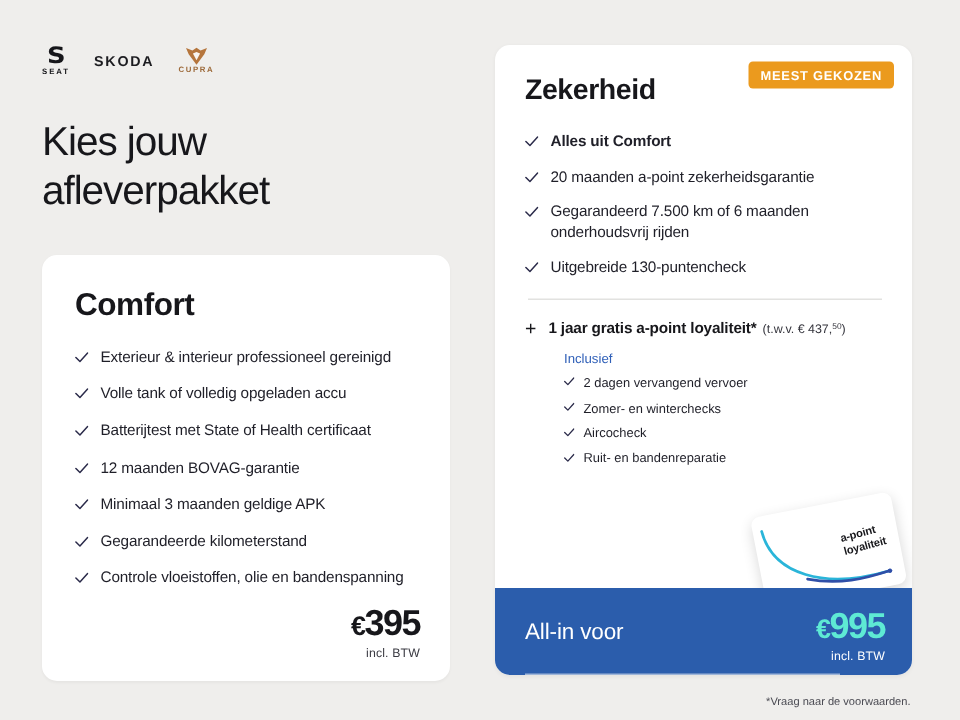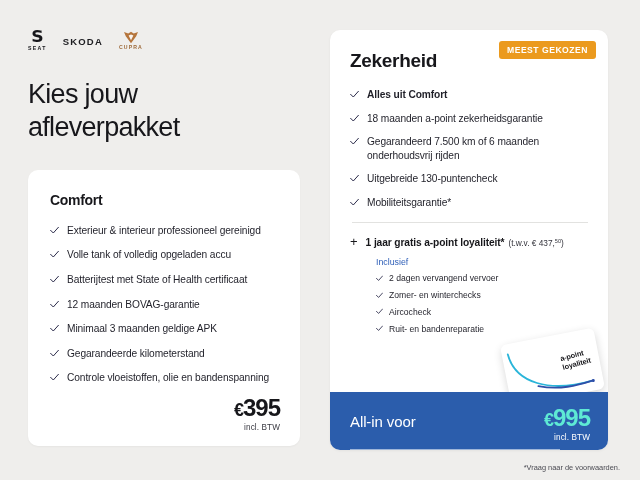--- a/index.html
+++ b/index.html
@@ -92,21 +92,21 @@
     background: #ffffff;
     border-radius: 10px;
     box-sizing: border-box;
     padding: 22px 20px 14px 22px;
     width: 272px;
     min-height: 272px;
     position: relative;
     box-shadow: 0 1px 2px rgba(0,0,0,0.04);
   }
   .card-title {
-    font-size: 14px;
+    font-size: 21px;
     font-weight: bold;
     letter-spacing: -0.3px;
     margin: 0 0 16px 0;
     color: #17171b;
   }
   ul.feature-list {
     list-style: none;
     margin: 0; padding: 0;
   }
   ul.feature-list li {
@@ -301,21 +301,21 @@
     letter-spacing: 0.1px;
   }
   .bf-underline {
     height: 1px;
     background: rgba(255,255,255,0.55);
     width: 210px;
     margin-top: 7px;
   }
   .footnote {
     position: absolute;
-    right: 20px;
+    right: 33px;
     bottom: 8px;
     font-size: 7.4px;
     color: #4a4a52;
     letter-spacing: 0;
   }
 </style>
 </head>
 <body>
 
 <div class="page">
@@ -432,45 +432,37 @@
                 </svg>
             </span>
             <span>Alles uit Comfort</span>
           </li>
           <li>
             <span class="chk">
               <svg width="9" height="9" viewBox="0 0 9 9">
                   <path d="M0.6 4.3 L3.3 7 L8.4 1.3" stroke="#2b2b4a" stroke-width="1" fill="none" stroke-linecap="round" stroke-linejoin="round"></path>
                 </svg>
             </span>
-            <span>18 maanden a-point zekerheidsgarantie</span>
+            <span>20 maanden a-point zekerheidsgarantie</span>
           </li>
           <li>
             <span class="chk">
               <svg width="9" height="9" viewBox="0 0 9 9">
                   <path d="M0.6 4.3 L3.3 7 L8.4 1.3" stroke="#2b2b4a" stroke-width="1" fill="none" stroke-linecap="round" stroke-linejoin="round"></path>
                 </svg>
             </span>
             <span>Gegarandeerd 7.500 km of 6 maanden onderhoudsvrij rijden</span>
           </li>
           <li>
             <span class="chk">
               <svg width="9" height="9" viewBox="0 0 9 9">
                   <path d="M0.6 4.3 L3.3 7 L8.4 1.3" stroke="#2b2b4a" stroke-width="1" fill="none" stroke-linecap="round" stroke-linejoin="round"></path>
                 </svg>
             </span>
             <span>Uitgebreide 130-puntencheck</span>
-          </li>
-          <li>
-            <span class="chk">
-              <svg width="9" height="9" viewBox="0 0 9 9">
-                  <path d="M0.6 4.3 L3.3 7 L8.4 1.3" stroke="#2b2b4a" stroke-width="1" fill="none" stroke-linecap="round" stroke-linejoin="round"></path>
-                </svg>
-            </span>
-            <span>Mobiliteitsgarantie*</span>
           </li>
         </ul>
 
         <div class="divider"></div>
 
         <div class="loyalty-row">
           <span class="plus">+</span>
           <span>
             <span class="loyalty-title">1 jaar gratis a-point loyaliteit*</span><span class="loyalty-value"><span>(t.w.v. € 437,</span><sup>50</sup><span>)</span></span>
           </span>

